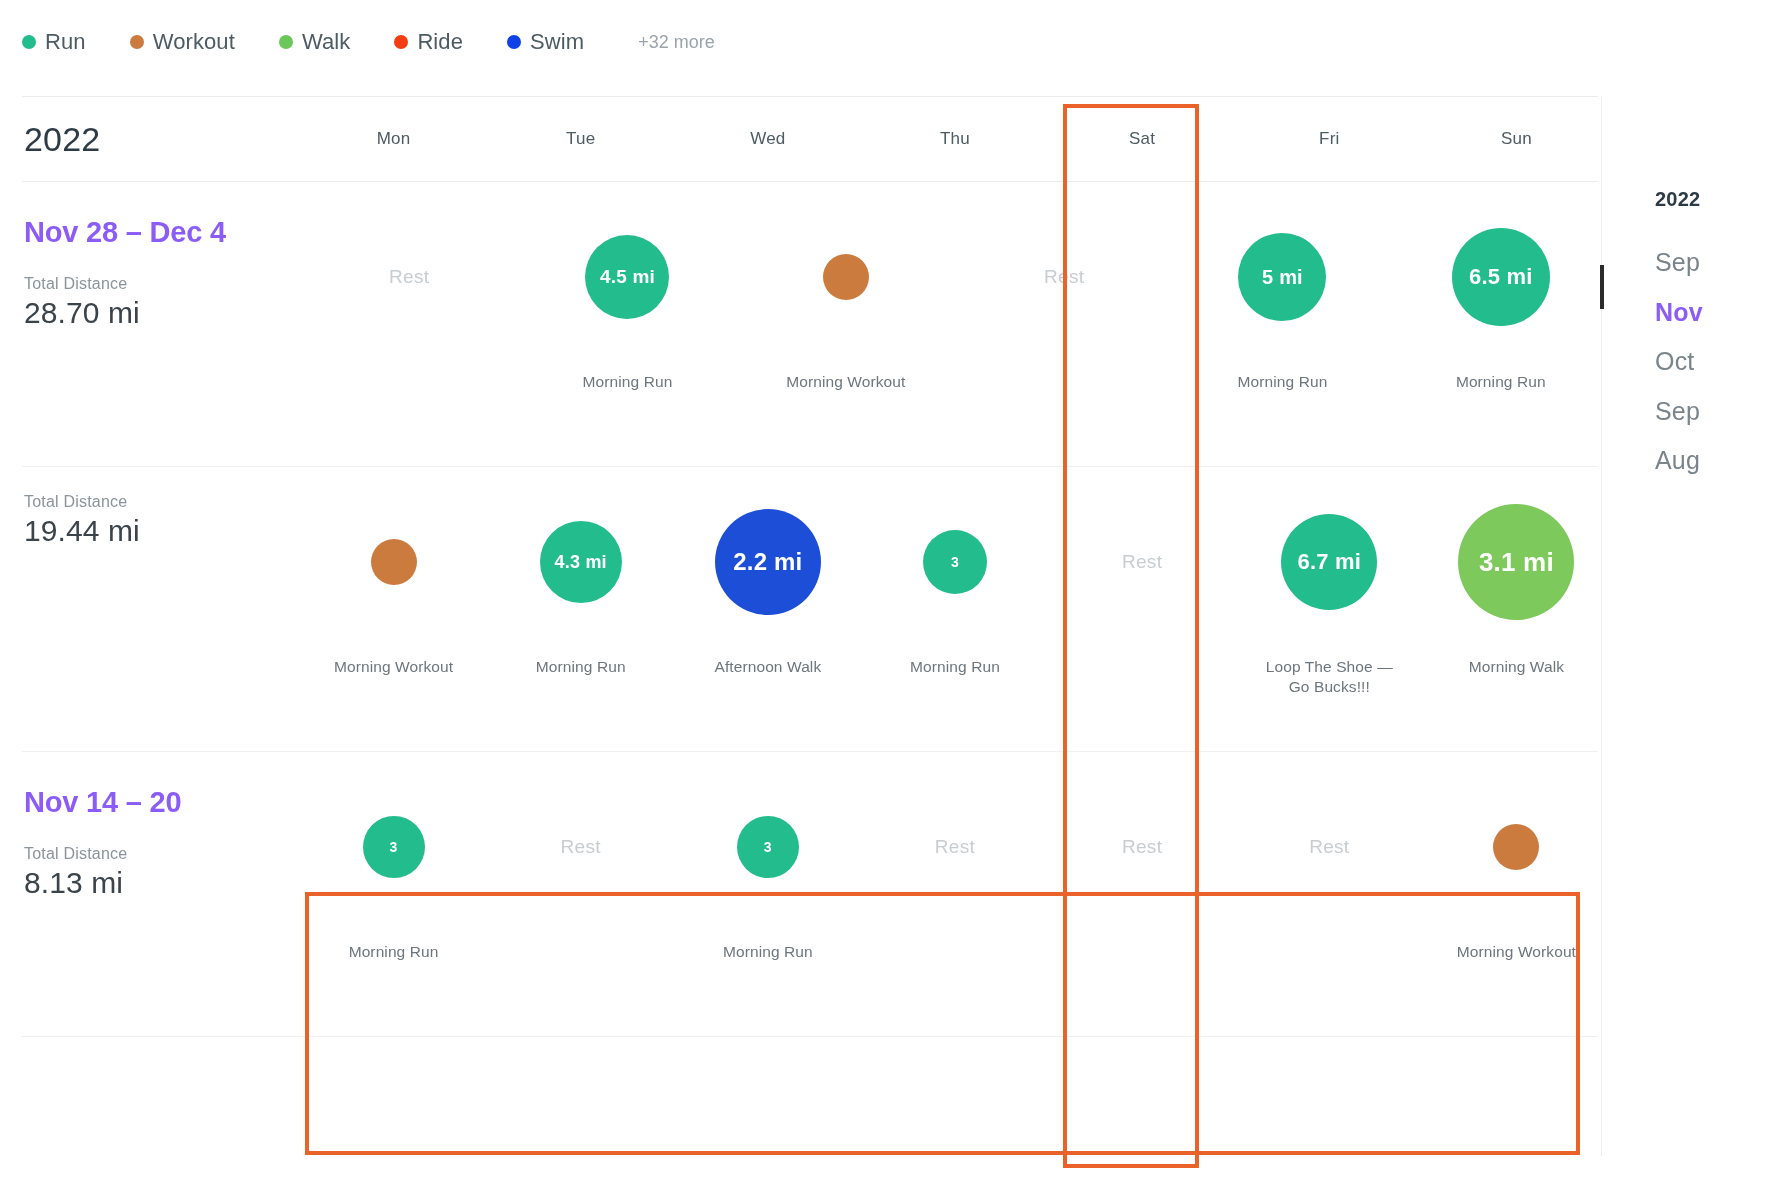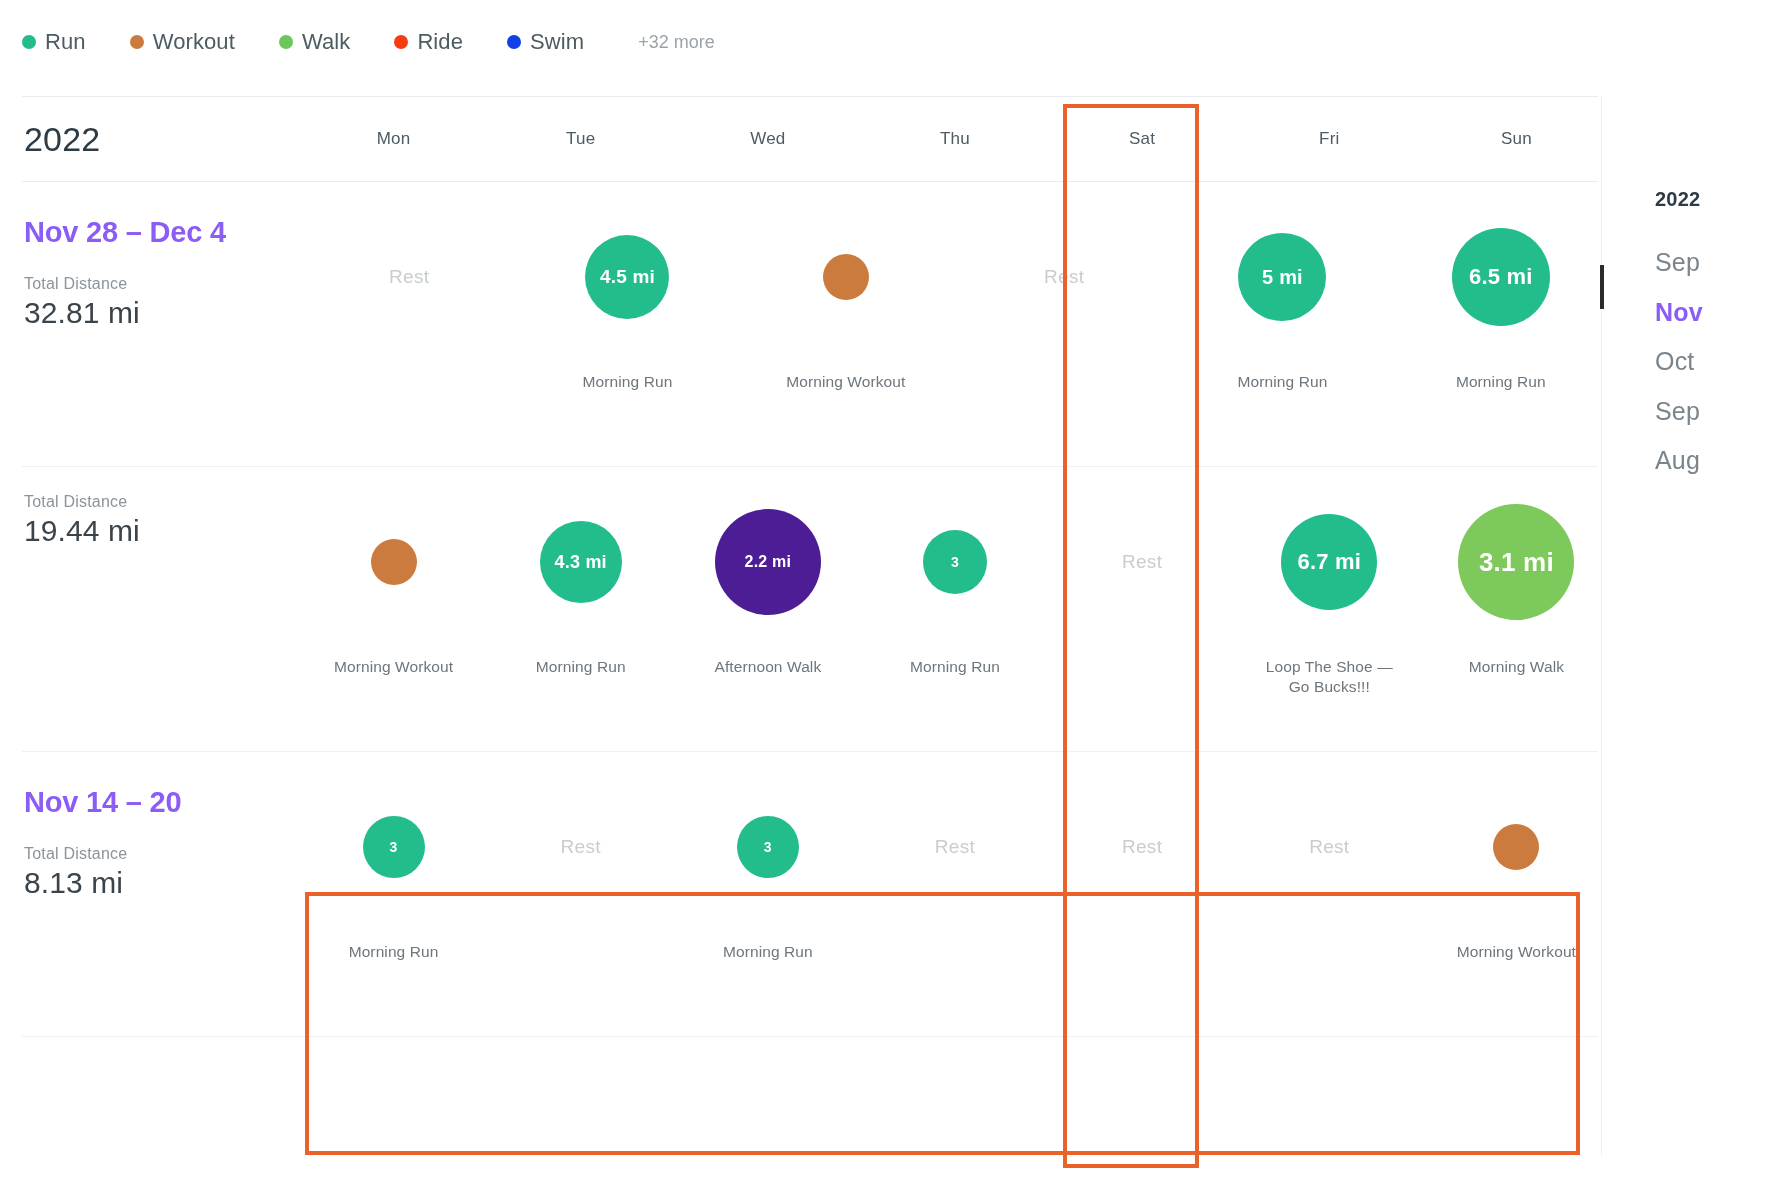--- a/index.html
+++ b/index.html
@@ -271,21 +271,21 @@
       </div>
   </div>
 
   <div class="hrule"></div>
 
   <div id="weeks-container">
       <div class="row weekrow">
         <div class="rowhead">
           <div class="week-title">Nov 28 – Dec 4</div>
           <div class="td-label">Total Distance</div>
-          <div class="td-value">32.81 mi</div>
+          <div class="td-value">28.70 mi</div>
         </div>
         <div class="daycols">
           <div class="daycol">
             <div class="circle-zone">
               <div class="rest">Rest</div>
             </div>
             <div class="act-label"></div>
           </div>
           <div class="daycol">
             <div class="circle-zone">
@@ -333,21 +333,21 @@
             <div class="act-label">Morning Workout</div>
           </div>
           <div class="daycol">
             <div class="circle-zone">
               <div class="bubble" style="width: 82px; height: 82px; background: rgb(34, 188, 141); font-size: 18px;">4.3 mi</div>
             </div>
             <div class="act-label">Morning Run</div>
           </div>
           <div class="daycol">
             <div class="circle-zone">
-              <div class="bubble" style="width: 106px; height: 106px; background: #4c1d95; font-size: 16px;">2.2 mi</div>
+              <div class="bubble" style="width: 106px; height: 106px; background: #1d4ed8; font-size: 24px;">2.2 mi</div>
             </div>
             <div class="act-label">Afternoon Walk</div>
           </div>
           <div class="daycol">
             <div class="circle-zone">
               <div class="bubble" style="width: 64px; height: 64px; background: rgb(34, 188, 141); font-size: 14px;">3</div>
             </div>
             <div class="act-label">Morning Run</div>
           </div>
           <div class="daycol">

